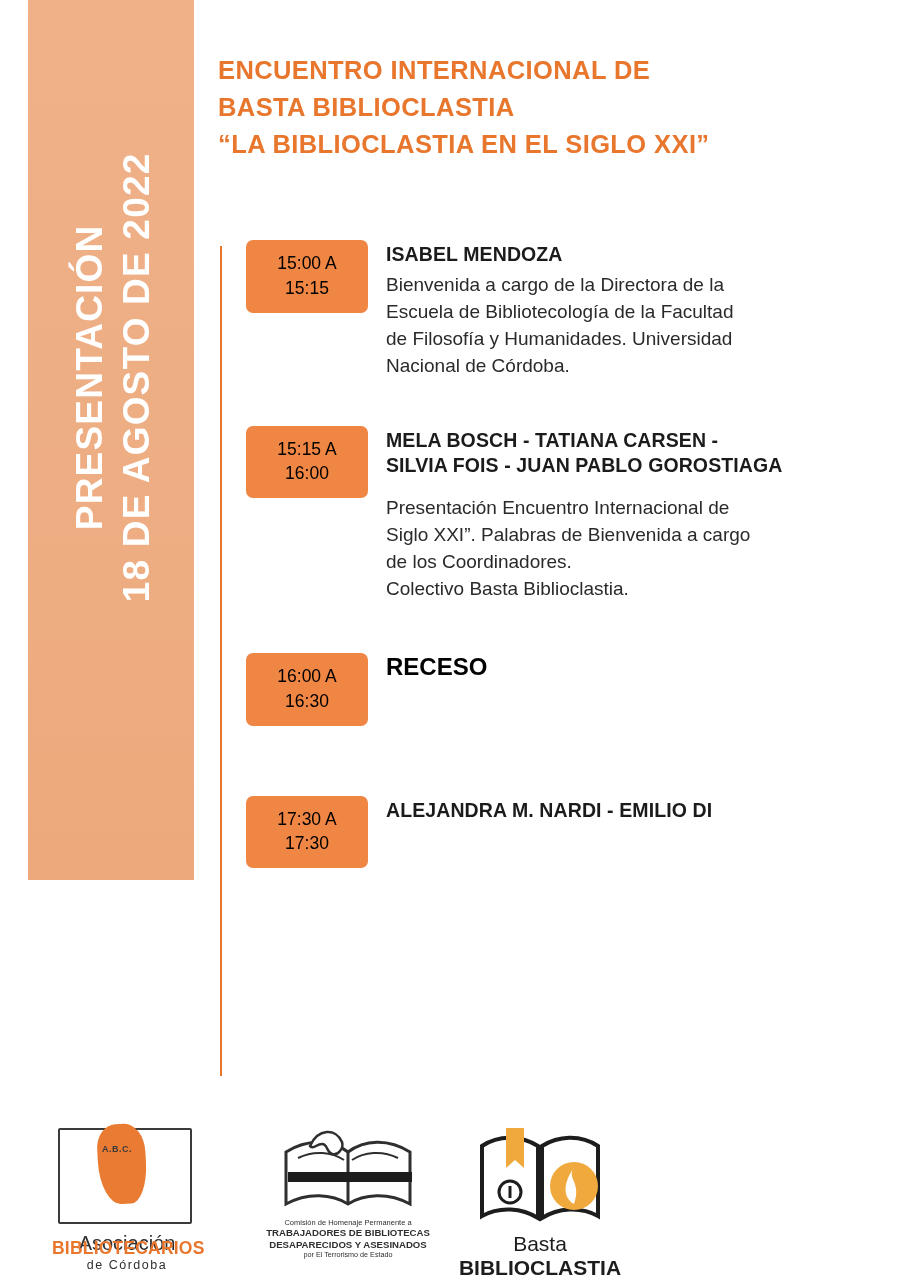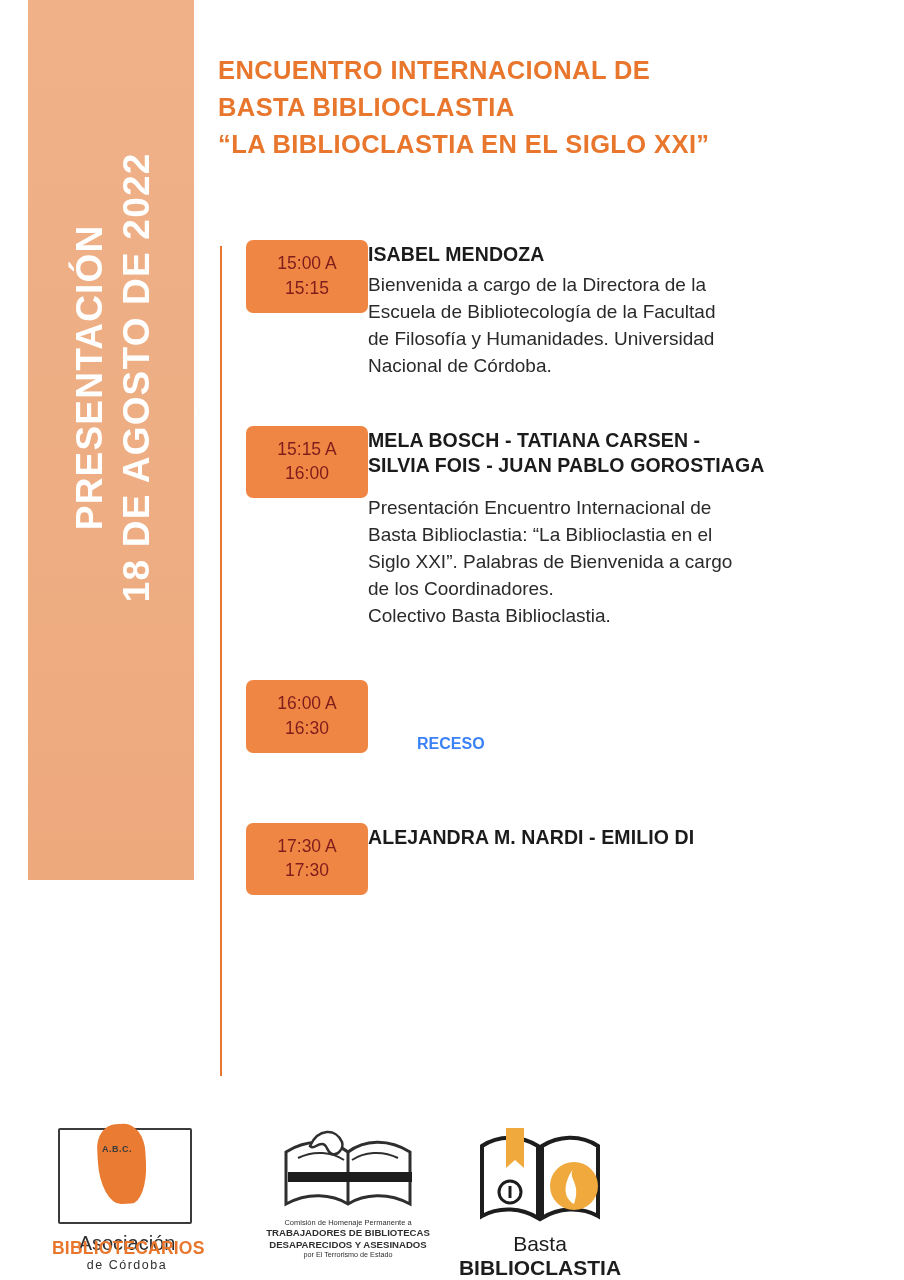--- a/index.html
+++ b/index.html
@@ -80,29 +80,30 @@
   }
   .row {
     position: relative;
     display: flex;
     align-items: flex-start;
   }
   .time-pill {
     flex: 0 0 auto;
     width: 122px;
     background: #f08643;
-    color: #7f1d1d;
+    color: #000000;
     border-radius: 7px;
     text-align: center;
     font-size: 17.5px;
     line-height: 1.42;
     padding: 11px 0 12px 0;
     box-sizing: border-box;
   }
   .row-body {
+    margin-left: 18px;
     width: 484px;
     padding-top: 2px;
   }
   .speaker {
     color: #1b1b1b;
     font-weight: bold;
     font-size: 19.5px;
     line-height: 1.32;
     letter-spacing: 0.1px;
   }
@@ -111,28 +112,28 @@
     font-size: 19px;
     line-height: 1.42;
     text-align: justify;
     margin-top: 4px;
   }
   .desc .line { display: block; }
   .desc.gap { margin-top: 16px; }
 
   .row-1 { margin-top: 0px; }
   .row-2 { margin-top: 46px; }
-  .row-3 { margin-top: 50px; align-items: flex-end; gap: 31px; }
+  .row-3 { margin-top: 50px; align-items: flex-start; }
   .row-4 { margin-top: 70px; }
   .row-5 { margin-top: 24px; }
 
   .receso {
-    color: #3b82f6;
-    font-weight: bold;
-    font-size: 16px;
+    color: #000000;
+    font-weight: bold;
+    font-size: 24px;
     margin-left: 18px;
     padding-top: 0;
   }
 
   
   .footer {
     position: absolute;
     left: 0;
     top: 1108px;
     width: 904px;
@@ -286,21 +287,20 @@
     <div class="row row-2">
       <div class="time-pill">
         <div>15:15 A</div>
         <div>16:00</div>
       </div>
       <div class="row-body">
         <div class="speaker">MELA BOSCH - TATIANA CARSEN -</div>
         <div class="speaker">SILVIA FOIS - JUAN PABLO GOROSTIAGA</div>
         <div class="desc gap">
           <span class="line">Presentación Encuentro Internacional de</span>
-          <span class="line">Basta Biblioclastia: “La Biblioclastia en el</span>
           <span class="line">Siglo XXI”. Palabras de Bienvenida a cargo</span>
           <span class="line">de los Coordinadores.</span>
           <span class="line">Colectivo Basta Biblioclastia.</span>
         </div>
       </div>
     </div>
 
     <div class="row row-3">
       <div class="time-pill">
         <div>16:00 A</div>

